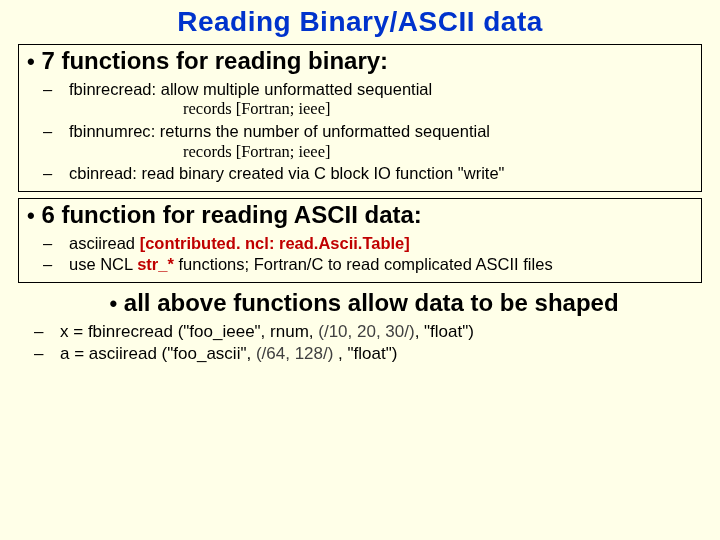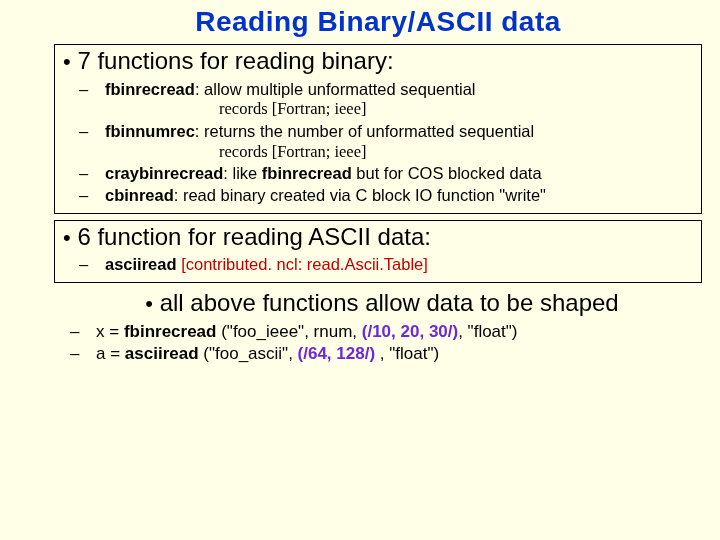--- a/index.html
+++ b/index.html
@@ -6,38 +6,37 @@
     margin: 0;
     padding: 0;
     background: #ffffe8;
     font-family: Arial, Helvetica, sans-serif;
     width: 720px;
     height: 540px;
     overflow: hidden;
   }
   .slide {
     padding: 4px 18px 0 18px;
-    margin-left: 36px;
   }
   .title {
     text-align: center;
     font-size: 28px;
     font-weight: bold;
     color: #0033cc;
     margin: 2px 0 6px 0;
     letter-spacing: 0.5px;
   }
   .box {
     border: 1px solid #000;
     padding: 2px 8px 6px 8px;
     margin-bottom: 6px;
   }
   .heading {
     font-size: 24px;
-    font-weight: normal;
+    font-weight: bold;
     line-height: 1.2;
   }
   .heading .bullet {
     font-size: 22px;
   }
   .nowrap { white-space: nowrap; }
   .nobox .heading { padding-left: 8px; text-align: center; }
   .nobox { margin-bottom: 2px; }
   ul.sub {
     list-style: none;
@@ -49,24 +48,24 @@
     line-height: 1.25;
     margin: 1px 0;
     text-indent: -14px;
     padding-left: 14px;
   }
   ul.sub li .dash {
     display: inline-block;
     width: 12px;
     text-align: left;
   }
-  .fn  { font-weight: bold; }
-  .contrib { color: #c00000; font-weight: normal; }
+  .fn  { font-weight: normal; }
+  .contrib { color: #c00000; font-weight: bold; }
   .strfn  { color: #c00000; font-weight: bold; }
-  .arr { color: #6d28d9; font-weight: bold; }
+  .arr { color: #404040; font-weight: normal; }
   .indent-cont {
     display: block;
     padding-left: 112px;
     text-indent: 0;
     font-family: Liberation Serif, serif;
   }
   ul.sub2 li { font-size: 17px; }
 </style>
 </head>
 <body>
@@ -75,32 +74,32 @@
   <div class="title">Reading Binary/ASCII data</div>
 
   <div class="box">
     <div class="heading">
       <span class="bullet">•</span>
       <span>7 functions for reading binary:</span>
     </div>
     <ul class="sub">
       <li><span class="dash">–</span><span class="fn">fbinrecread</span><span>: allow multiple unformatted sequential</span><span class="indent-cont">records [Fortran; ieee]</span></li>
       <li><span class="dash">–</span><span class="fn">fbinnumrec</span><span>: returns the number of unformatted sequential</span><span class="indent-cont">records [Fortran; ieee]</span></li>
-      <li><span class="dash">–</span><span class="fn">craybinrecread</span><span>: like </span><span class="fn">fbinrecread</span><span> but for COS blocked data</span></li>
       <li><span class="dash">–</span><span class="fn">cbinread</span><span>:    read binary created via C block IO function "write"</span></li>
     </ul>
   </div>
 
   <div class="box">
     <div class="heading">
       <span class="bullet">•</span>
       <span>6 function for reading ASCII data:</span>
     </div>
     <ul class="sub">
       <li class="nowrap"><span class="dash">–</span><span class="fn">asciiread</span><span>        </span><span class="contrib">[contributed. ncl: read.Ascii.Table]</span></li>
+      <li class="nowrap"><span class="dash">–</span><span>use NCL </span><span class="strfn">str_*</span><span> functions;  Fortran/C to read complicated ASCII files</span></li>
     </ul>
   </div>
 
   <div class="nobox">
     <div class="heading nowrap">
       <span class="bullet">•</span>
       <span>all above functions allow data to be shaped</span>
     </div>
     <ul class="sub sub2">
       <li><span class="dash">–</span><span>x = </span><span class="fn">fbinrecread</span><span> ("foo_ieee",  rnum, </span><span class="arr">(/10, 20, 30/)</span><span>, "float")</span></li>

